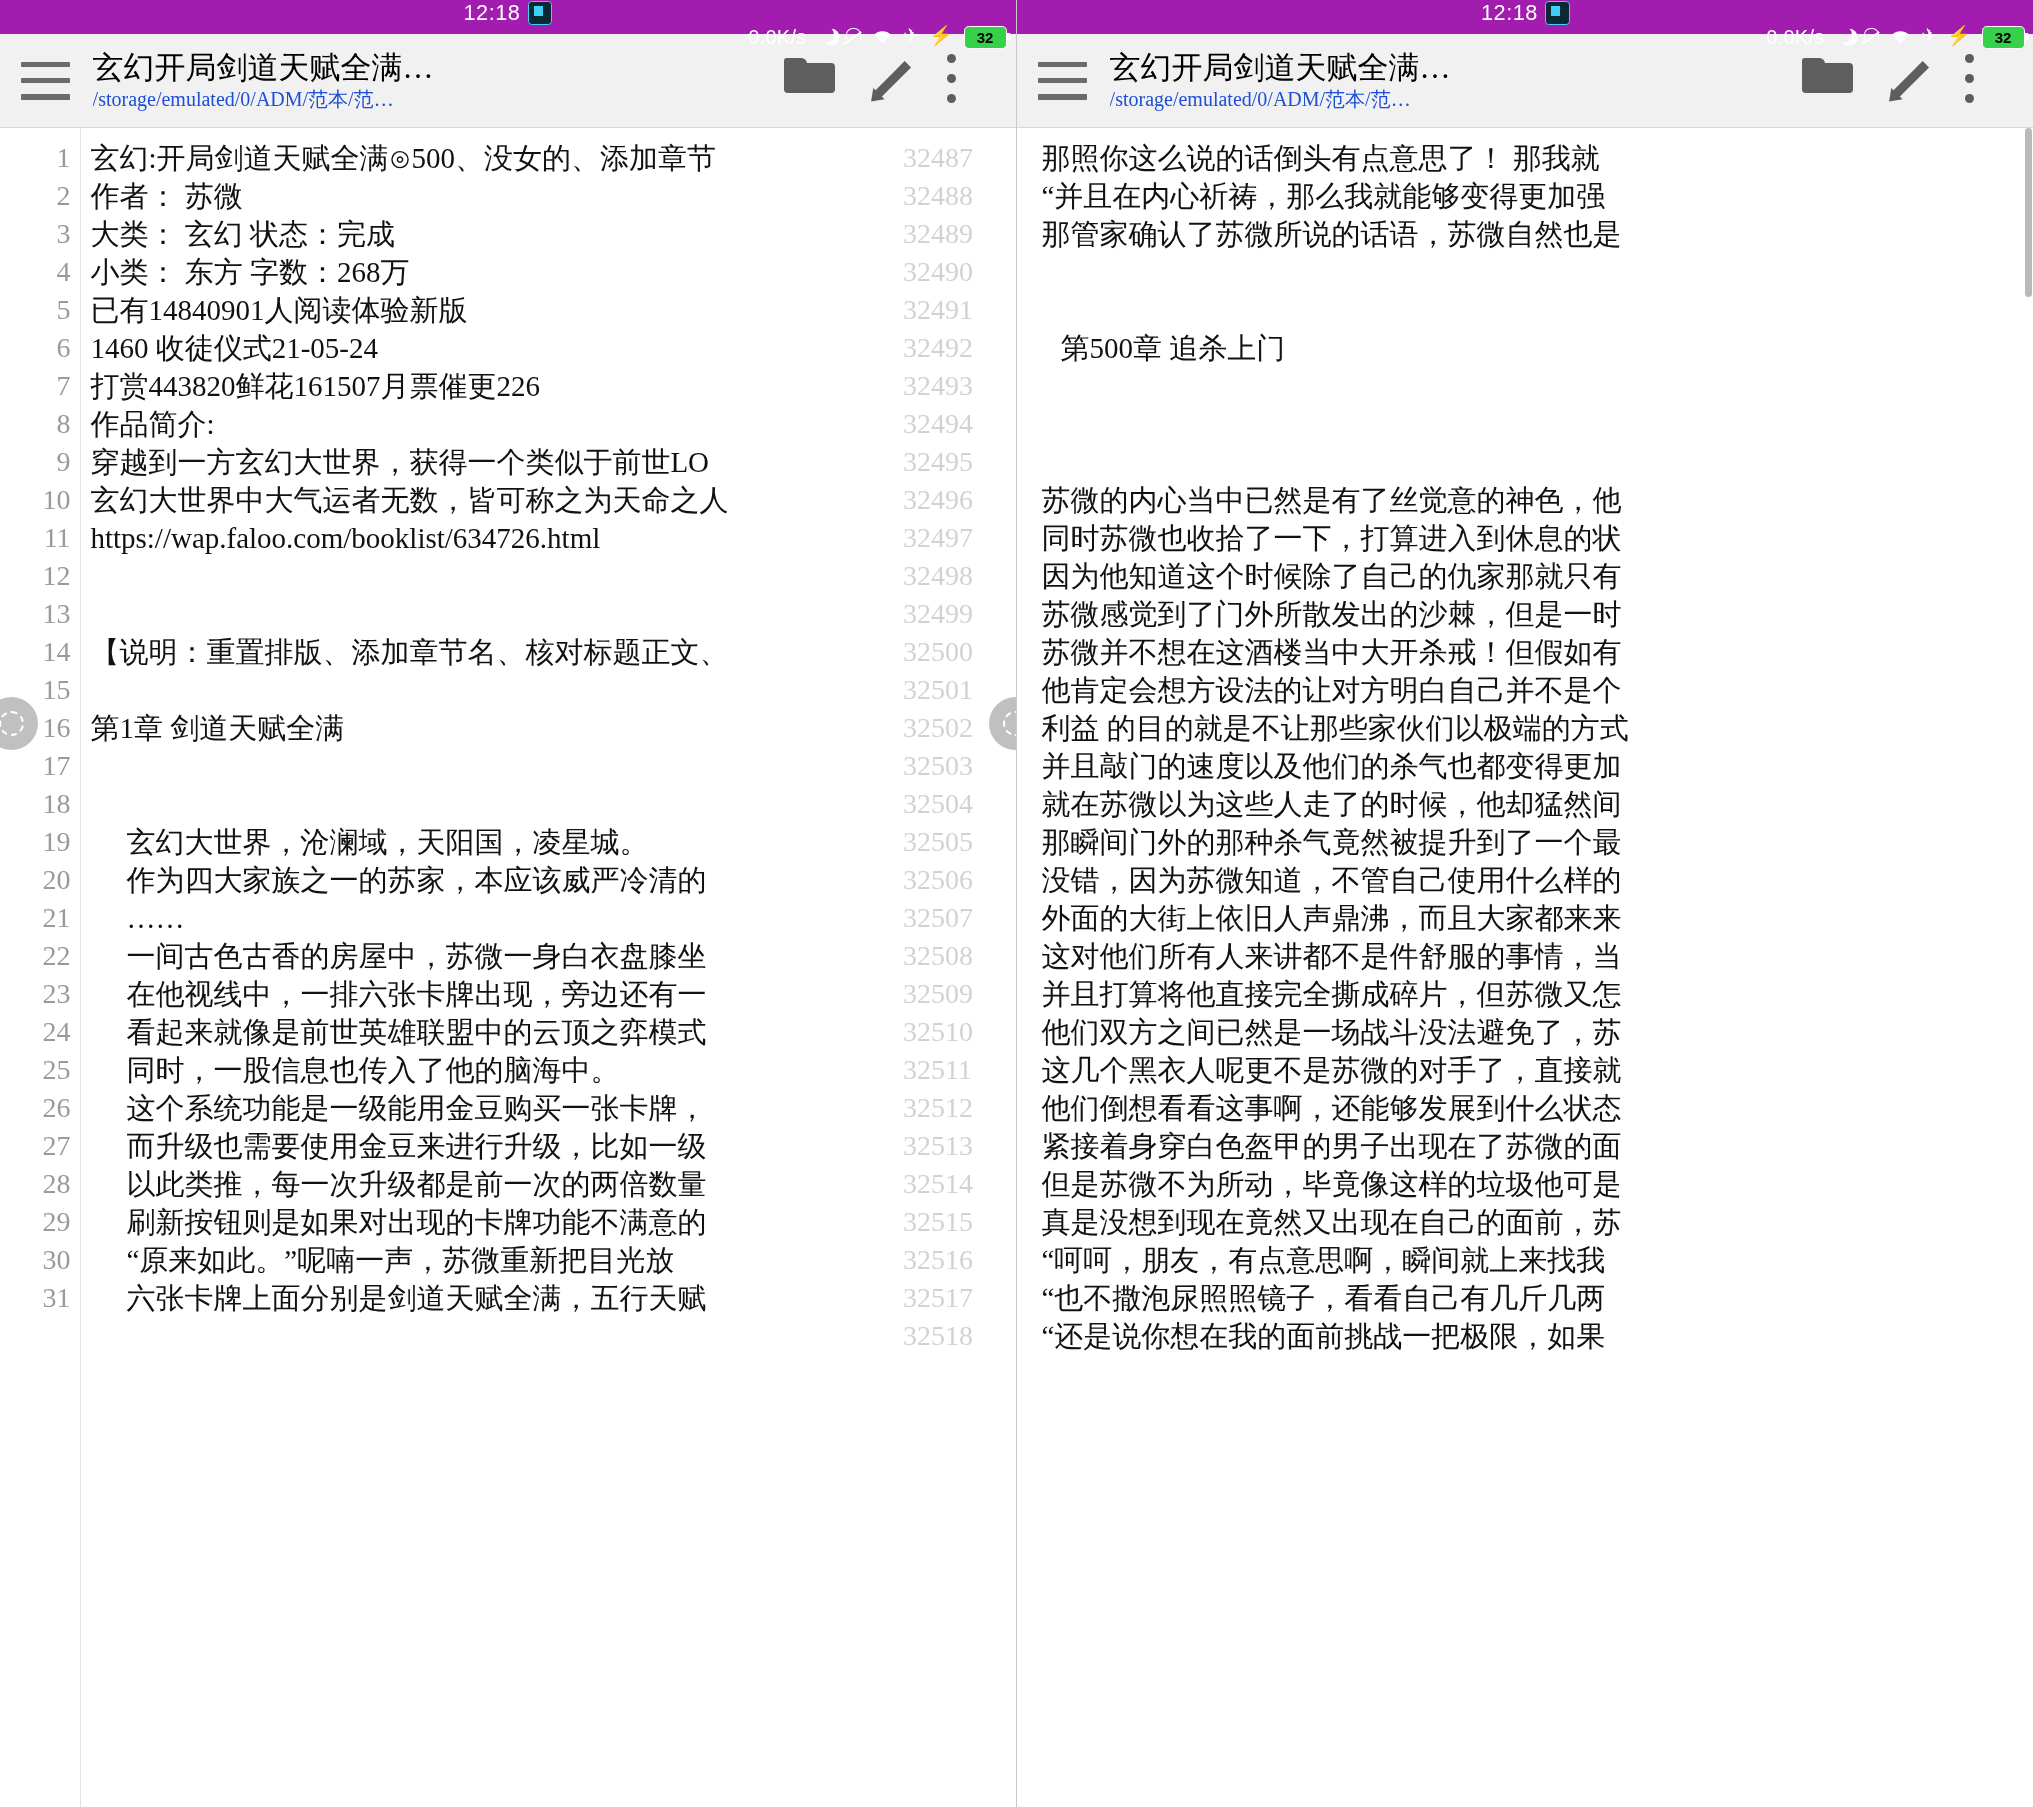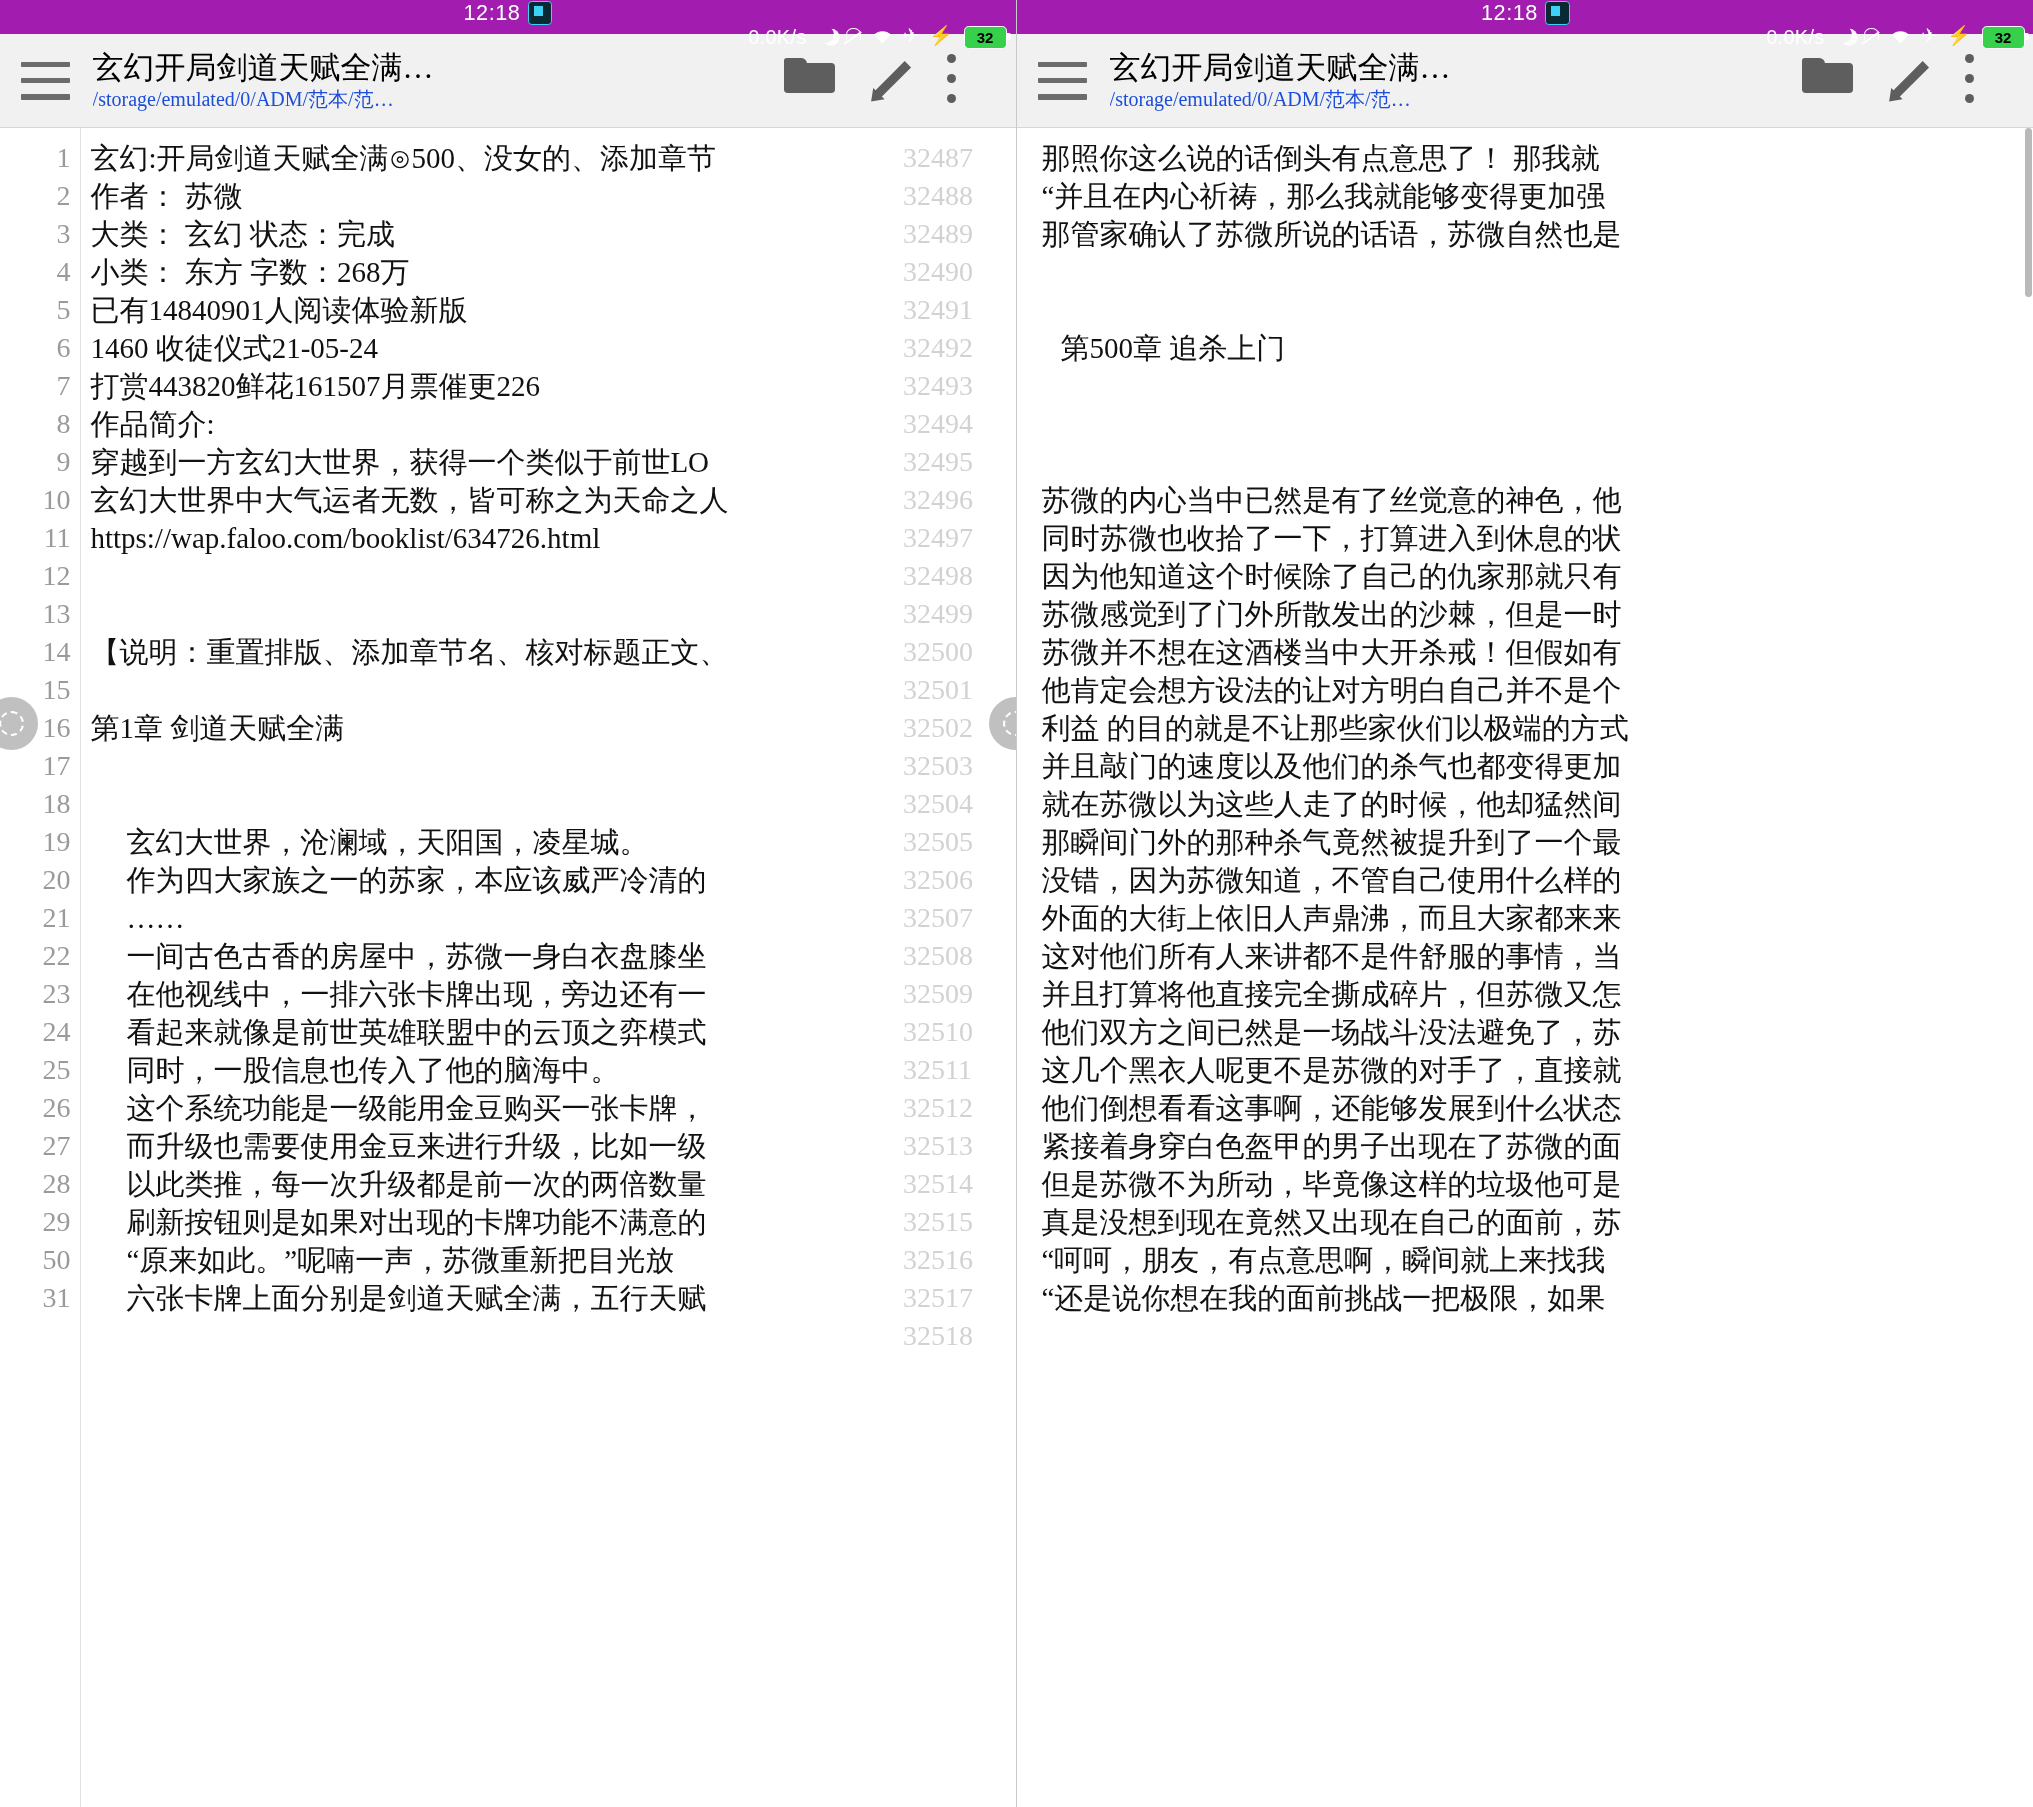--- a/index.html
+++ b/index.html
@@ -410,21 +410,21 @@
           <div>20</div>
           <div>21</div>
           <div>22</div>
           <div>23</div>
           <div>24</div>
           <div>25</div>
           <div>26</div>
           <div>27</div>
           <div>28</div>
           <div>29</div>
-          <div>50</div>
+          <div>30</div>
           <div>31</div>
         </div>
       <div class="codearea" id="codeL">
           <div>玄幻:开局剑道天赋全满⊙500、没女的、添加章节</div>
           <div>作者： 苏微</div>
           <div>大类： 玄幻 状态：完成</div>
           <div>小类： 东方 字数：268万</div>
           <div>已有14840901人阅读体验新版</div>
           <div>1460  收徒仪式21-05-24</div>
           <div>打赏443820鲜花161507月票催更226</div>
@@ -564,20 +564,21 @@
           <div>外面的大街上依旧人声鼎沸，而且大家都来来</div>
           <div>这对他们所有人来讲都不是件舒服的事情，当</div>
           <div>并且打算将他直接完全撕成碎片，但苏微又怎</div>
           <div>他们双方之间已然是一场战斗没法避免了，苏</div>
           <div>这几个黑衣人呢更不是苏微的对手了，直接就</div>
           <div>他们倒想看看这事啊，还能够发展到什么状态</div>
           <div>紧接着身穿白色盔甲的男子出现在了苏微的面</div>
           <div>但是苏微不为所动，毕竟像这样的垃圾他可是</div>
           <div>真是没想到现在竟然又出现在自己的面前，苏</div>
           <div>“呵呵，朋友，有点意思啊，瞬间就上来找我</div>
+          <div>“也不撒泡尿照照镜子，看看自己有几斤几两</div>
           <div>“还是说你想在我的面前挑战一把极限，如果</div>
         </div>
       <div class="vscroll">
           <i></i>
         </div>
     </div>
   </div>
 </div>
 
 

